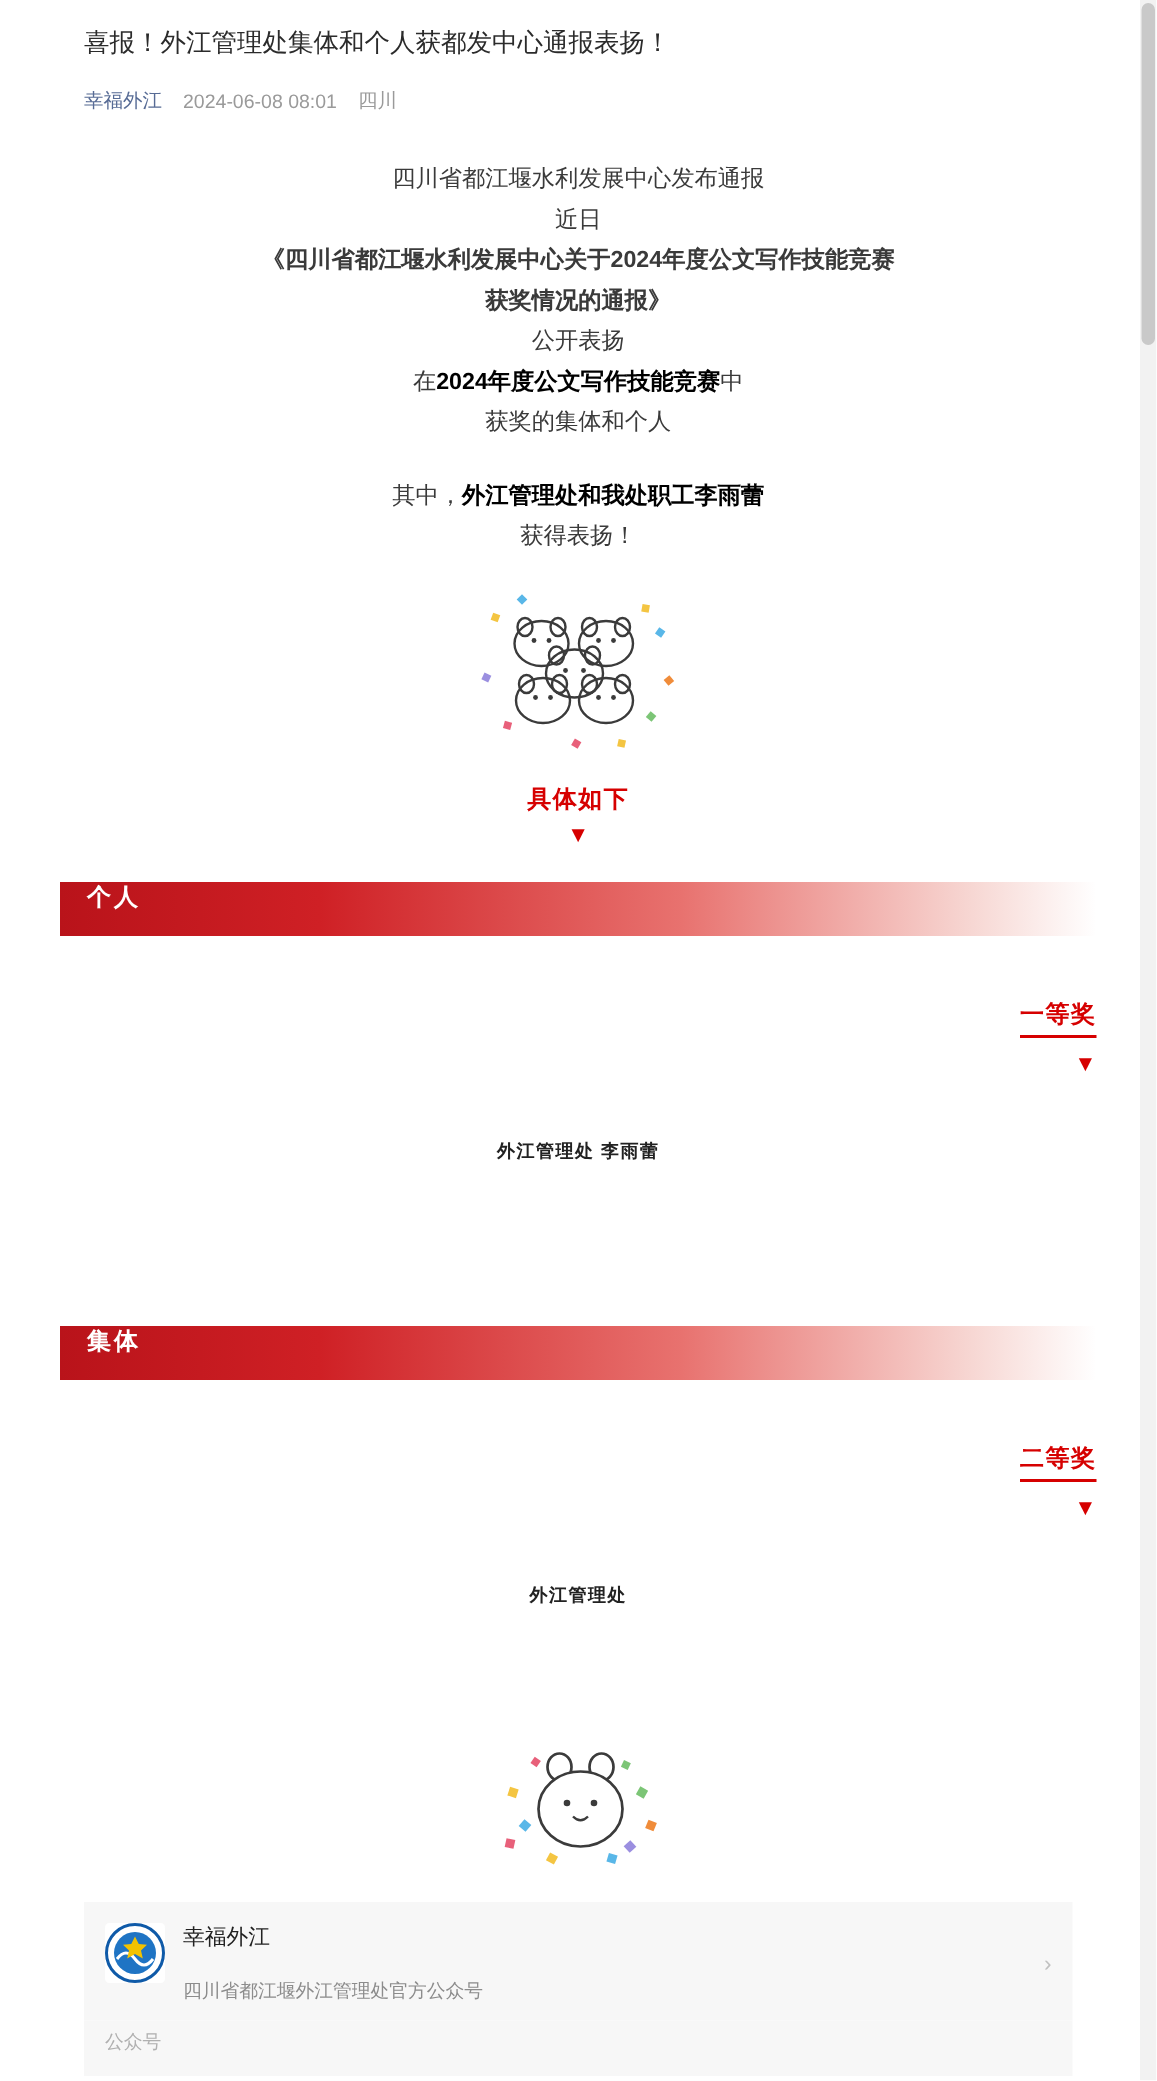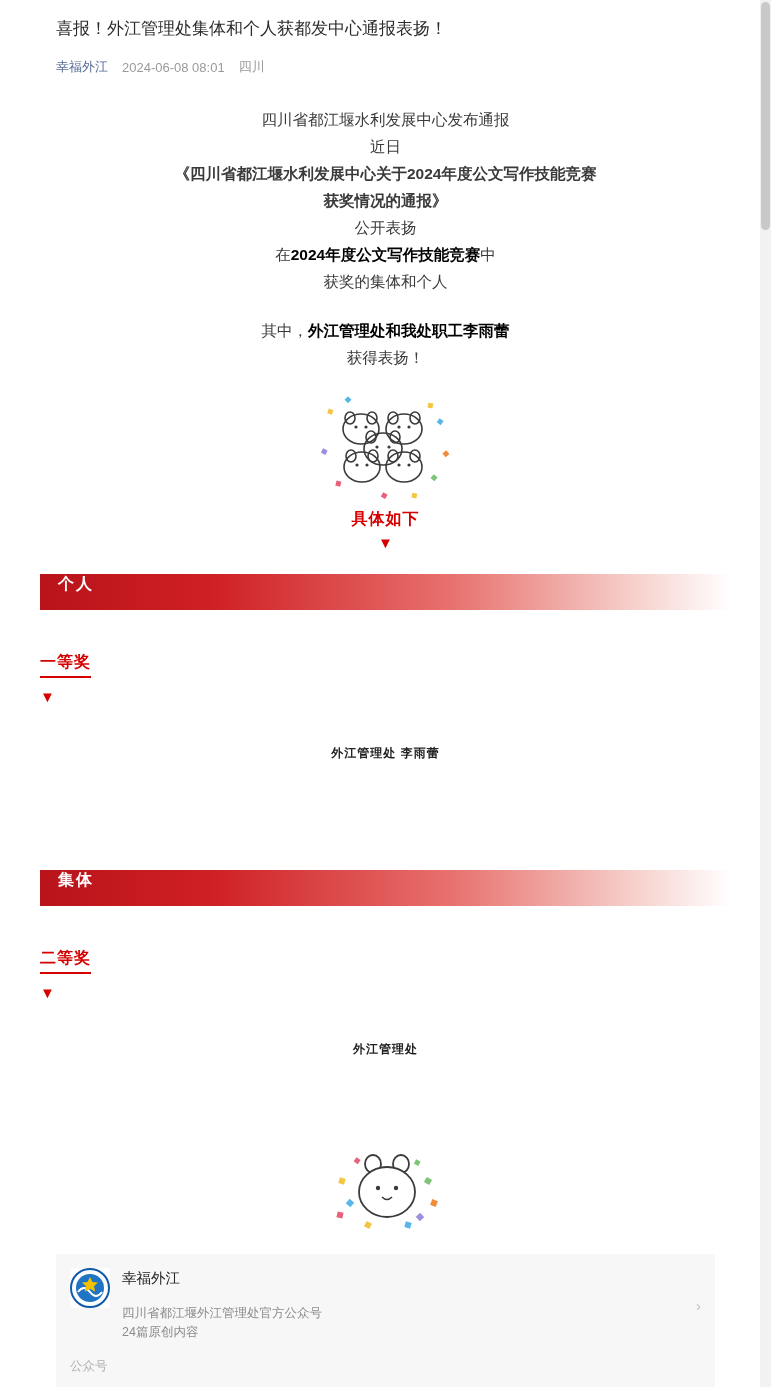--- a/index.html
+++ b/index.html
@@ -86,20 +86,21 @@
   
   .sticker {
     width: 140px;
     height: 120px;
     margin: 18px auto 0 auto;
     position: relative;
   }
   .sticker svg { display: block; }
 
   .specific {
+    margin-top: 14px;
     font-size: 16px;
     font-weight: bold;
     color: #d60000;
     letter-spacing: 1px;
   }
   .arrow-down {
     color: #d60000;
     font-size: 15px;
     line-height: 18px;
     margin-top: 4px;
@@ -115,21 +116,22 @@
   .section-bar .label {
     color: #ffffff;
     font-size: 16px;
     font-weight: bold;
     padding-left: 18px;
     letter-spacing: 2px;
   }
 
   .award {
     margin-top: 42px;
-    text-align: left;
+    text-align: right;
+    font-family: Liberation Serif, serif;
   }
   .award .name {
     display: inline-block;
     font-size: 16px;
     font-weight: bold;
     color: #d60000;
     letter-spacing: 1px;
     border-bottom: 2px solid #d60000;
     padding-bottom: 3px;
   }
@@ -360,20 +362,19 @@
         <svg width="40" height="40" viewBox="0 0 40 40" xmlns="http://www.w3.org/2000/svg">
           <circle cx="20" cy="20" r="19" fill="#ffffff" stroke="#0f5aa8" stroke-width="2"></circle>
           <circle cx="20" cy="20" r="14" fill="#1f74c4"></circle>
           <path d="M8 24 q6 -8 12 0 t12 0" fill="none" stroke="#ffffff" stroke-width="2"></path>
           <path d="M20 9 l2.5 5 5.5 .5 -4 3.8 1.2 5.4 -5.2 -3 -5.2 3 1.2 -5.4 -4 -3.8 5.5 -.5z" fill="#f2c200"></path>
         </svg>
       </div>
       <div class="info">
         <div class="acct-name">幸福外江</div>
         <div class="acct-desc">四川省都江堰外江管理处官方公众号</div>
-        <div class="acct-count">24篇原创内容</div>
       </div>
       <div class="chevron">›</div>
     </div>
     <div class="card-footer">公众号</div>
 
   </div>
 </div>
 
 </body></html>

